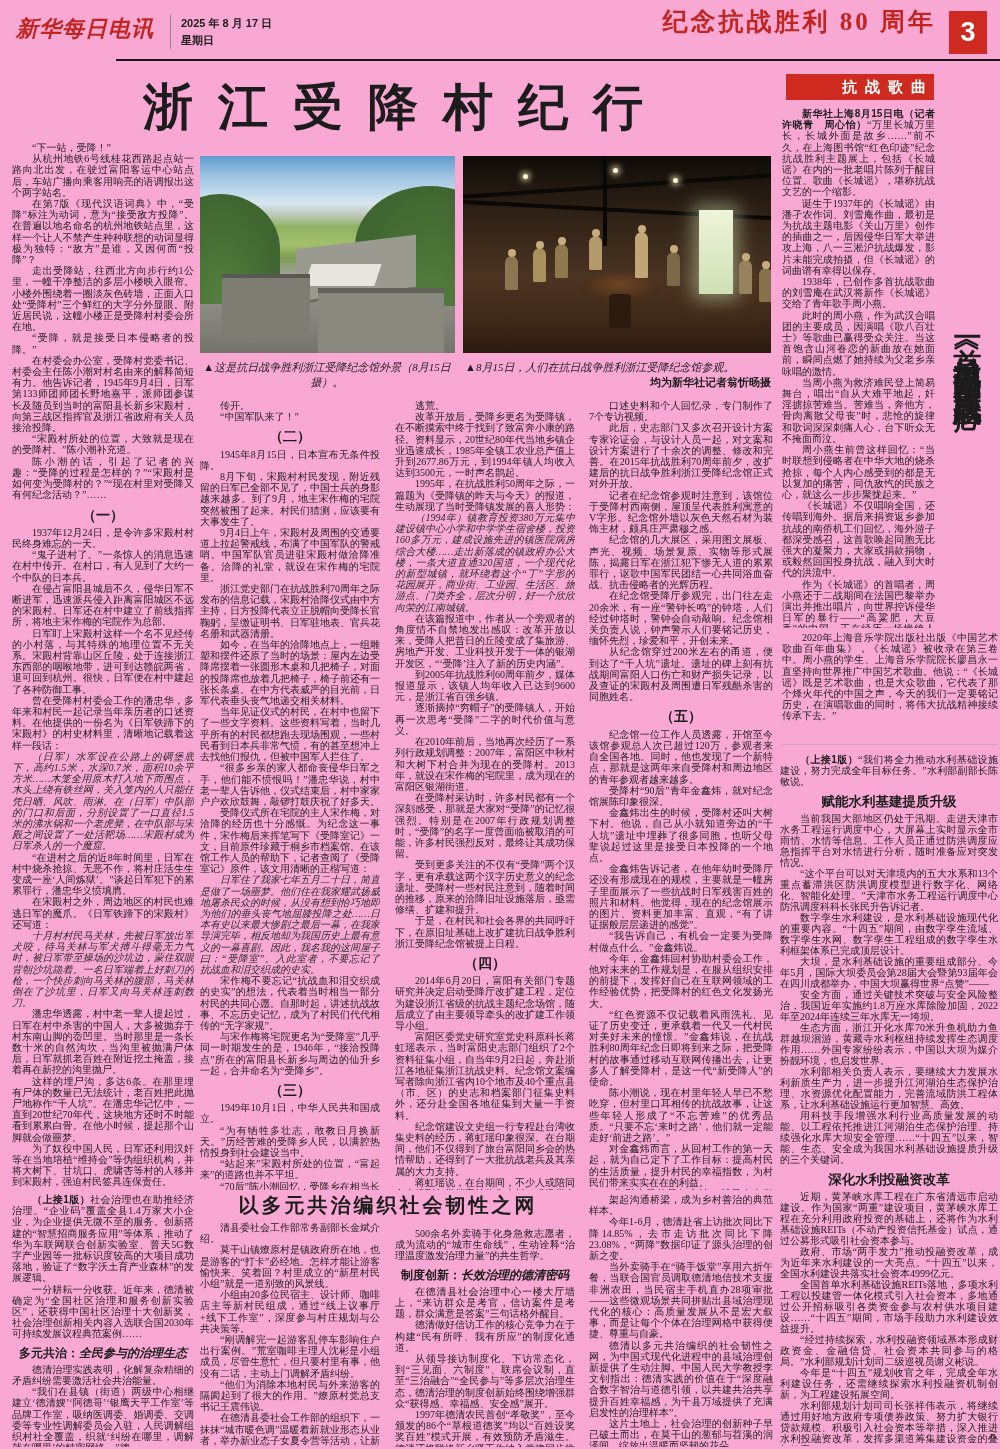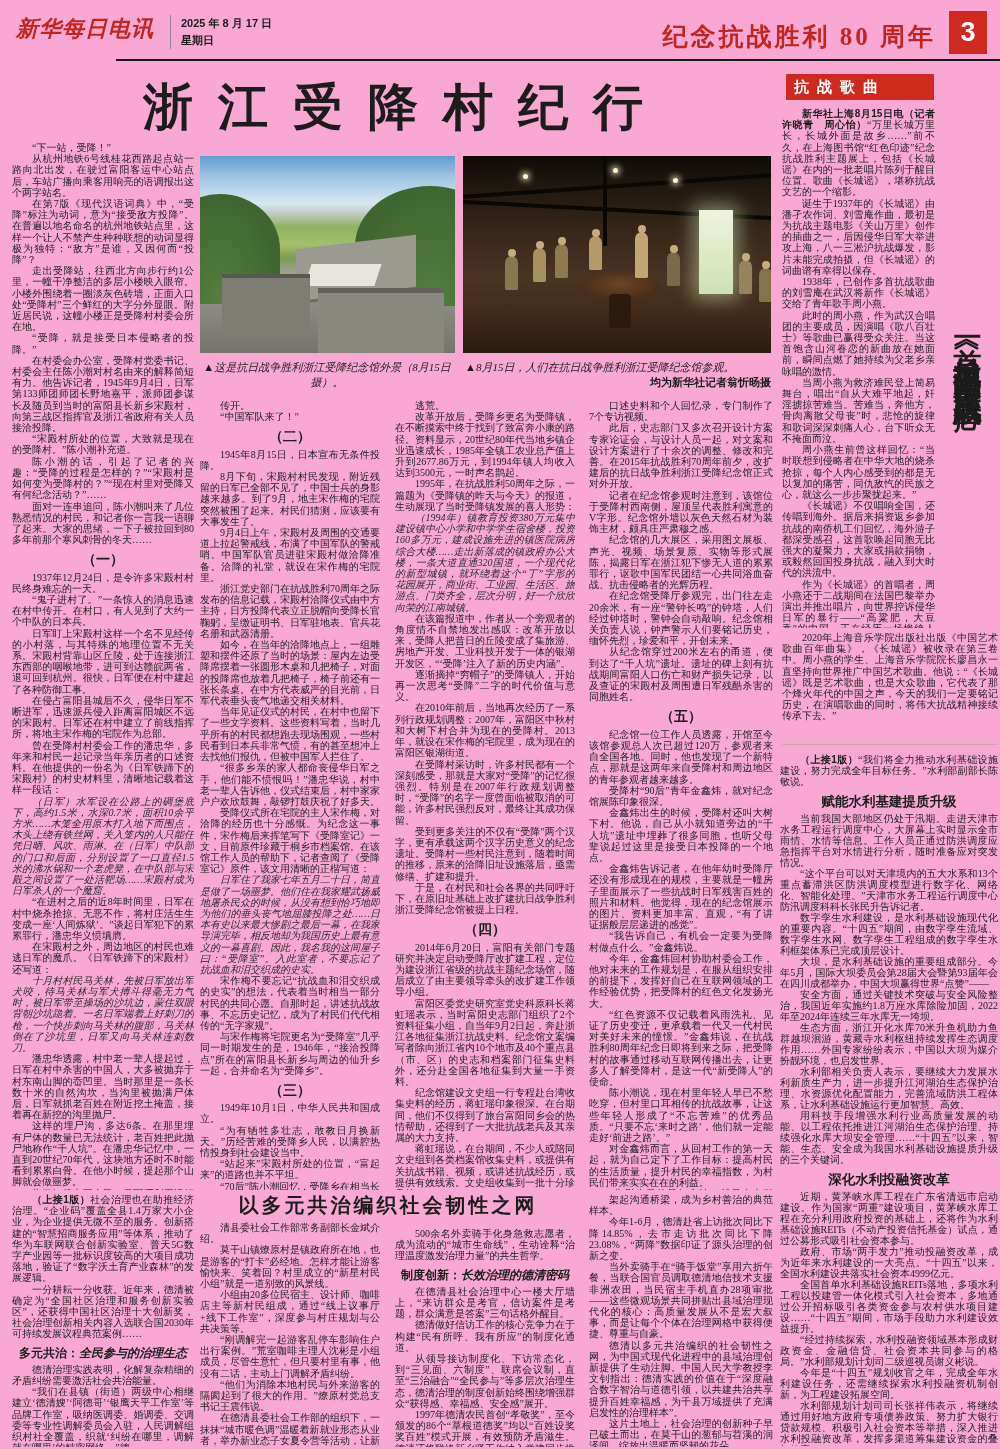--- a/index.html
+++ b/index.html
@@ -6,21 +6,21 @@
   .page{position:relative;width:1000px;height:1449px;background:#f9a8d4;overflow:hidden;
         font-family:"Liberation Serif","DejaVu Serif",serif;color:#1c1c1c;margin:0 auto;}
   
   #logo{position:absolute;left:16px;top:14px;font-weight:bold;font-size:22px;color:#c02520;
         font-style:italic;letter-spacing:1px;white-space:nowrap;}
   #hdr-div{position:absolute;left:170px;top:15px;width:1px;height:34px;background:#8a8a8a;}
   #date1{position:absolute;left:181px;top:16px;font-size:11px;font-weight:bold;
          font-family:"Liberation Sans","DejaVu Sans",sans-serif;}
   #date2{position:absolute;left:181px;top:33px;font-size:11px;font-weight:bold;
          font-family:"Liberation Sans","DejaVu Sans",sans-serif;}
-  #banner{position:absolute;right:64px;top:20px;font-size:25px;font-weight:900;color:#c02520;
+  #banner{position:absolute;right:64px;top:5px;font-size:25px;font-weight:900;color:#c02520;
           letter-spacing:3px;white-space:nowrap;}
   #pagebox{position:absolute;right:13px;top:11px;width:38px;height:43px;background:#ce2a1f;
            color:#fff;font-weight:bold;font-size:27px;text-align:center;line-height:43px;
            font-family:"Liberation Sans","DejaVu Sans",sans-serif;}
   #hdr-rule{position:absolute;left:116px;top:59px;width:884px;height:2px;background:#171717;}
   
   #main-headline{position:absolute;left:10px;top:74px;width:766px;text-align:center;
       font-size:50px;font-weight:900;letter-spacing:25px;text-indent:25px;white-space:nowrap;}
   .col{position:absolute;font-size:10px;line-height:11.2px;text-align:justify;overflow:hidden;}
   .col p{margin:0;text-indent:2em;}
@@ -75,21 +75,21 @@
      box-shadow:0 0 6px 2px rgba(255,244,200,.8);}
   
   .caption{position:absolute;top:360px;font-size:11px;font-style:italic;line-height:15px;}
   #cap1{left:202px;width:250px;text-align:center;}
   #cap2{left:465px;width:306px;text-align:left;}
   #cap2 .credit{font-style:normal;font-weight:bold;text-align:right;
       font-family:"Liberation Sans","DejaVu Sans",sans-serif;}
   
   #song-tag{position:absolute;left:786px;top:74px;width:148px;height:26px;background:#ce2a1f;
      color:#fff;font-weight:bold;font-size:15px;letter-spacing:8px;text-indent:8px;
-     text-align:left;line-height:26px;font-family:"Liberation Sans","DejaVu Sans",sans-serif;}
+     text-align:right;line-height:26px;font-family:"Liberation Sans","DejaVu Sans",sans-serif;}
   #song-col{left:782px;top:108px;width:153px;height:520px;}
   #song-vert{position:absolute;left:936px;top:82px;width:62px;height:544px;
      writing-mode:vertical-rl;font-size:28px;font-weight:900;letter-spacing:4px;
      text-align:center;line-height:62px;}
   #song-wide{left:782px;top:632px;width:216px;height:104px;}
   #right-div{position:absolute;left:782px;top:744px;width:216px;height:1px;background:#c9a9a9;}
   
   #water{left:780px;top:754px;width:218px;height:692px;font-size:10px;line-height:11px;}
   .col p b{font-family:"Liberation Sans","DejaVu Sans",sans-serif;}
   
@@ -117,26 +117,25 @@
 
   <div class="col" id="m-col1">
       <p>“下一站，受降！”</p>
       <p>从杭州地铁6号线桂花西路起点站一路向北出发，在驶过富阳客运中心站点后，车站广播向乘客用响亮的语调报出这个两字站名。</p>
       <p>在第7版《现代汉语词典》中，“受降”标注为动词，意为“接受敌方投降”。在普遍以地名命名的杭州地铁站点里，这样一个让人不禁产生种种联想的动词显得极为独特：“敌方”是谁，又因何而“投降”？</p>
       <p>走出受降站，往西北方向步行约1公里，一幢干净整洁的多层小楼映入眼帘。小楼外围绕着一圈淡灰色砖墙，正面入口处“受降村”三个鲜红的大字分外显眼。附近居民说，这幢小楼正是受降村村委会所在地。</p>
       <p>“受降，就是接受日本侵略者的投降。”</p>
       <p>在村委会办公室，受降村党委书记、村委会主任陈小潮对村名由来的解释简短有力。他告诉记者，1945年9月4日，日军第133师团师团长野地嘉平，派师团参谋长及随员到当时的富阳县长新乡宋殿村，向第三战区指挥官及浙江省政府有关人员接洽投降。</p>
       <p>“宋殿村所处的位置，大致就是现在的受降村。”陈小潮补充道。</p>
       <p>陈小潮的话，引起了记者的兴趣：“受降的过程是怎样的？”“宋殿村是如何变为受降村的？”“现在村里对受降又有何纪念活动？”……</p>
-      <p>面对一连串追问，陈小潮叫来了几位熟悉情况的村民，和记者你一言我一语聊了起来。大家的思绪，一下子被拉回到80多年前那个寒风刺骨的冬天……</p>
       <div class="sec-head">（一）</div>
       <p>1937年12月24日，是令许多宋殿村村民终身难忘的一天。</p>
       <p>“鬼子进村了。”一条惊人的消息迅速在村中传开。在村口，有人见到了大约一个中队的日本兵。</p>
+      <p>在侵占富阳县城后不久，侵华日军不断进军，迅速派兵侵入距离富阳城区不远的宋殿村。日军还在村中建立了前线指挥所，将地主宋作梅的宅院作为总部。</p>
       <p>日军盯上宋殿村这样一个名不见经传的小村落，与其特殊的地理位置不无关系。宋殿村背靠山区丘陵，处于连接浙江东西部的咽喉地带，进可到达赣皖两省，退可回到杭州。很快，日军便在村中建起了各种防御工事。</p>
-      <p>在侵占富阳县城后不久，侵华日军不断进军，迅速派兵侵入距离富阳城区不远的宋殿村。日军还在村中建立了前线指挥所，将地主宋作梅的宅院作为总部。</p>
       <p>曾在受降村村委会工作的潘忠华，多年来和村民一起记录当年亲历者的口述资料。在他提供的一份名为《日军铁蹄下的宋殿村》的村史材料里，清晰地记载着这样一段话：</p>
       <p class="q">（日军）水军设在公路上的碉堡底下，高约1.5米，水深0.7米，面积10余平方米……木笼全用原木打入地下而围点，木头上绕有铁丝网，关入笼内的人只能任凭日晒、风吹、雨淋。在（日军）中队部的门口和后面，分别设置了一口直径1.5米的沸水锅和一个老虎凳，在中队部与宋殿之间设置了一处活靶场……宋殿村成为日军杀人的一个魔窟。</p>
       <p>“在进村之后的近8年时间里，日军在村中烧杀抢掠、无恶不作，将村庄活生生变成一座‘人间炼狱’。”谈起日军犯下的累累罪行，潘忠华义愤填膺。</p>
       <p>在宋殿村之外，周边地区的村民也难逃日军的魔爪。《日军铁蹄下的宋殿村》还写道：</p>
       <p class="q">十月村村民马关林，先被日军放出军犬咬，待马关林与军犬搏斗得毫无力气时，被日军带至操场的沙坑边，蒙住双眼背朝沙坑跪着。一名日军端着上好刺刀的枪，一个快步刺向马关林的腹部，马关林倒在了沙坑里，日军又向马关林连刺数刀。</p>
       <p>潘忠华透露，村中老一辈人提起过，日军在村中杀害的中国人，大多被抛弃于村东南山脚的岙凹里。当时那里是一条长数十米的自然沟坎，当沟里被抛满尸体后，日军就抓老百姓在附近挖土掩盖，接着再在新挖的沟里抛尸。</p>
       <p>这样的埋尸沟，多达6条。在那里埋有尸体的数量已无法统计，老百姓把此抛尸地称作“千人坑”。在潘忠华记忆中，一直到20世纪70年代，这块地方还时不时能看到累累白骨。在他小时候，提起那个山脚就会做噩梦。</p>
       <p>为了奴役中国人民，日军还利用汉奸等在当地培植“维持会”等伪组织机构，并将大树下、甘坑口、虎啸杏等村的人移并到宋殿村，强迫村民签具连保责任。</p>
     </div>
 
@@ -196,20 +195,21 @@
       <p>“为有牺牲多壮志，敢教日月换新天。”历经苦难的受降乡人民，以满腔热情投身到社会建设当中。</p>
       <p>“站起来”宋殿村所处的位置，“富起来”的道路也并不平坦。</p>
       <p>“70后”陈小潮回忆，受降乡在相当长的一段时期内是富阳人眼中的穷地方。在他年幼时，当地人以从事简单的种植业为生，许多人长期难以温饱。灾年来临时，一些人甚至不得不外出</p>
     </div>
   <div class="col" id="m-col3">
       <p>逃荒。</p>
       <p>改革开放后，受降乡更名为受降镇，在不断摸索中终于找到了致富奔小康的路径。资料显示，20世纪80年代当地乡镇企业迅速成长，1985年全镇工农业总产值上升到2677.86万元，到1994年镇人均收入达到3500元，一时声名鹊起。</p>
       <p>1995年，在抗战胜利50周年之际，一篇题为《受降镇的昨天与今天》的报道，生动展现了当时受降镇发展的喜人形势：</p>
       <p class="q">（1994年）镇教育投资380万元集中建设镇中心小学和中学学生宿舍楼，投资160多万元，建成设施先进的镇医院病房综合大楼……走出新落成的镇政府办公大楼，一条大道直通320国道，一个现代化的新型城镇，就环绕着这个“丁”字形的花园展开，商业街、工业园、生活区、旅游点、门类齐全，层次分明，好一个欣欣向荣的江南城镇。</p>
       <p>在该篇报道中，作者从一个旁观者的角度情不自禁地发出感叹：改革开放以来，受降人把昔日的丘陵变成了集旅游、房地产开发、工业科技开发于一体的银湖开发区，“‘受降’注入了新的历史内涵”。</p>
+      <p>到2005年抗战胜利60周年前夕，媒体报道显示，该镇人均年收入已达到9600元，是浙江省百强乡镇。</p>
       <p>逐渐摘掉“穷帽子”的受降镇人，开始再一次思考“受降”二字的时代价值与意义。</p>
       <p>在2010年前后，当地再次经历了一系列行政规划调整：2007年，富阳区中秋村和大树下村合并为现在的受降村。2013年，就设在宋作梅的宅院里，成为现在的富阳区银湖街道。</p>
       <p>在受降村采访时，许多村民都有一个深刻感受，那就是大家对“受降”的记忆很强烈。特别是在2007年行政规划调整时，“受降”的名字一度曾面临被取消的可能，许多村民强烈反对，最终让其成功保留。</p>
       <p>受到更多关注的不仅有“受降”两个汉字，更有承载这两个汉字历史意义的纪念遗址。受降村一些村民注意到，随着时间的推移，原来的洽降旧址设施落后，亟需修缮、扩建和提升。</p>
       <p>于是，在村民和社会各界的共同呼吁下，在原旧址基础上改扩建抗日战争胜利浙江受降纪念馆被提上日程。</p>
       <div class="sec-head">（四）</div>
       <p>2014年6月20日，富阳有关部门专题研究并决定启动受降厅改扩建工程，定位为建设浙江省级的抗战主题纪念场馆，随后成立了由主要领导牵头的改扩建工作领导小组。</p>
       <p>富阳区委党史研究室党史科原科长蒋虹瑶表示，当时富阳史志部门组织了2个资料征集小组，自当年9月2日起，奔赴浙江各地征集浙江抗战史料。纪念馆文案编写者除向浙江省内10个地市及40个重点县（市、区）的史志和档案部门征集史料外，还分赴全国各地征集到大量一手资料。</p>
       <p>纪念馆建设文史组一行专程赴台湾收集史料的经历，蒋虹瑶印象很深。在台期间，他们不仅得到了旅台富阳同乡会的热情帮助，还得到了一大批抗战老兵及其亲属的大力支持。</p>
       <p>蒋虹瑶说，在台期间，不少人或陪同文史组到各类档案馆收集史料，或提供有关抗战书籍、视频，或讲述抗战经历，或提供有效线索。文史组收集到一批十分珍贵的</p>

